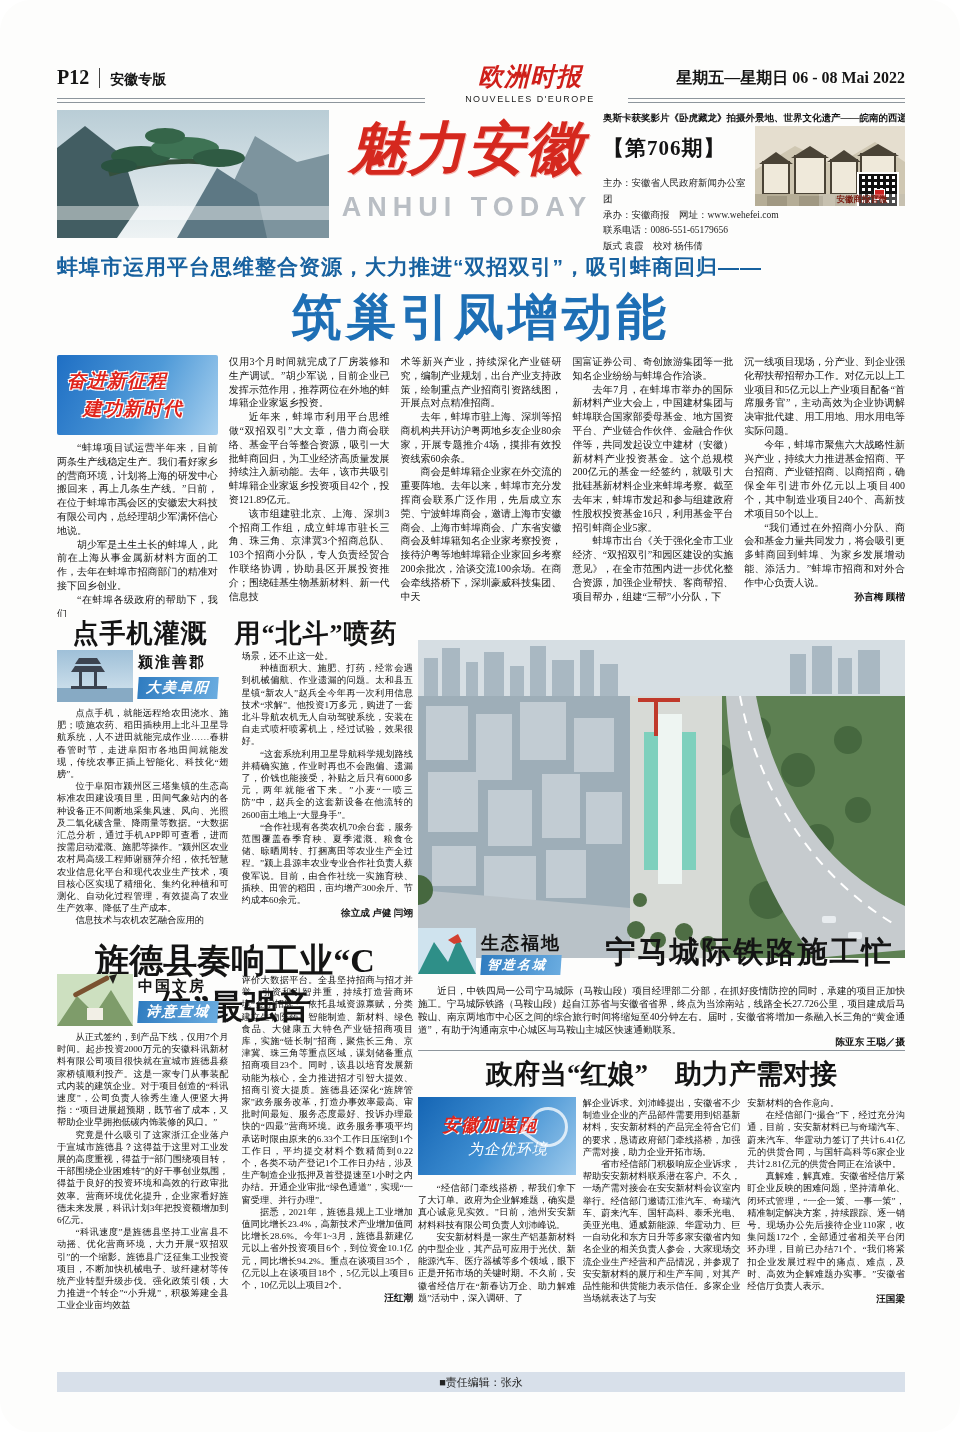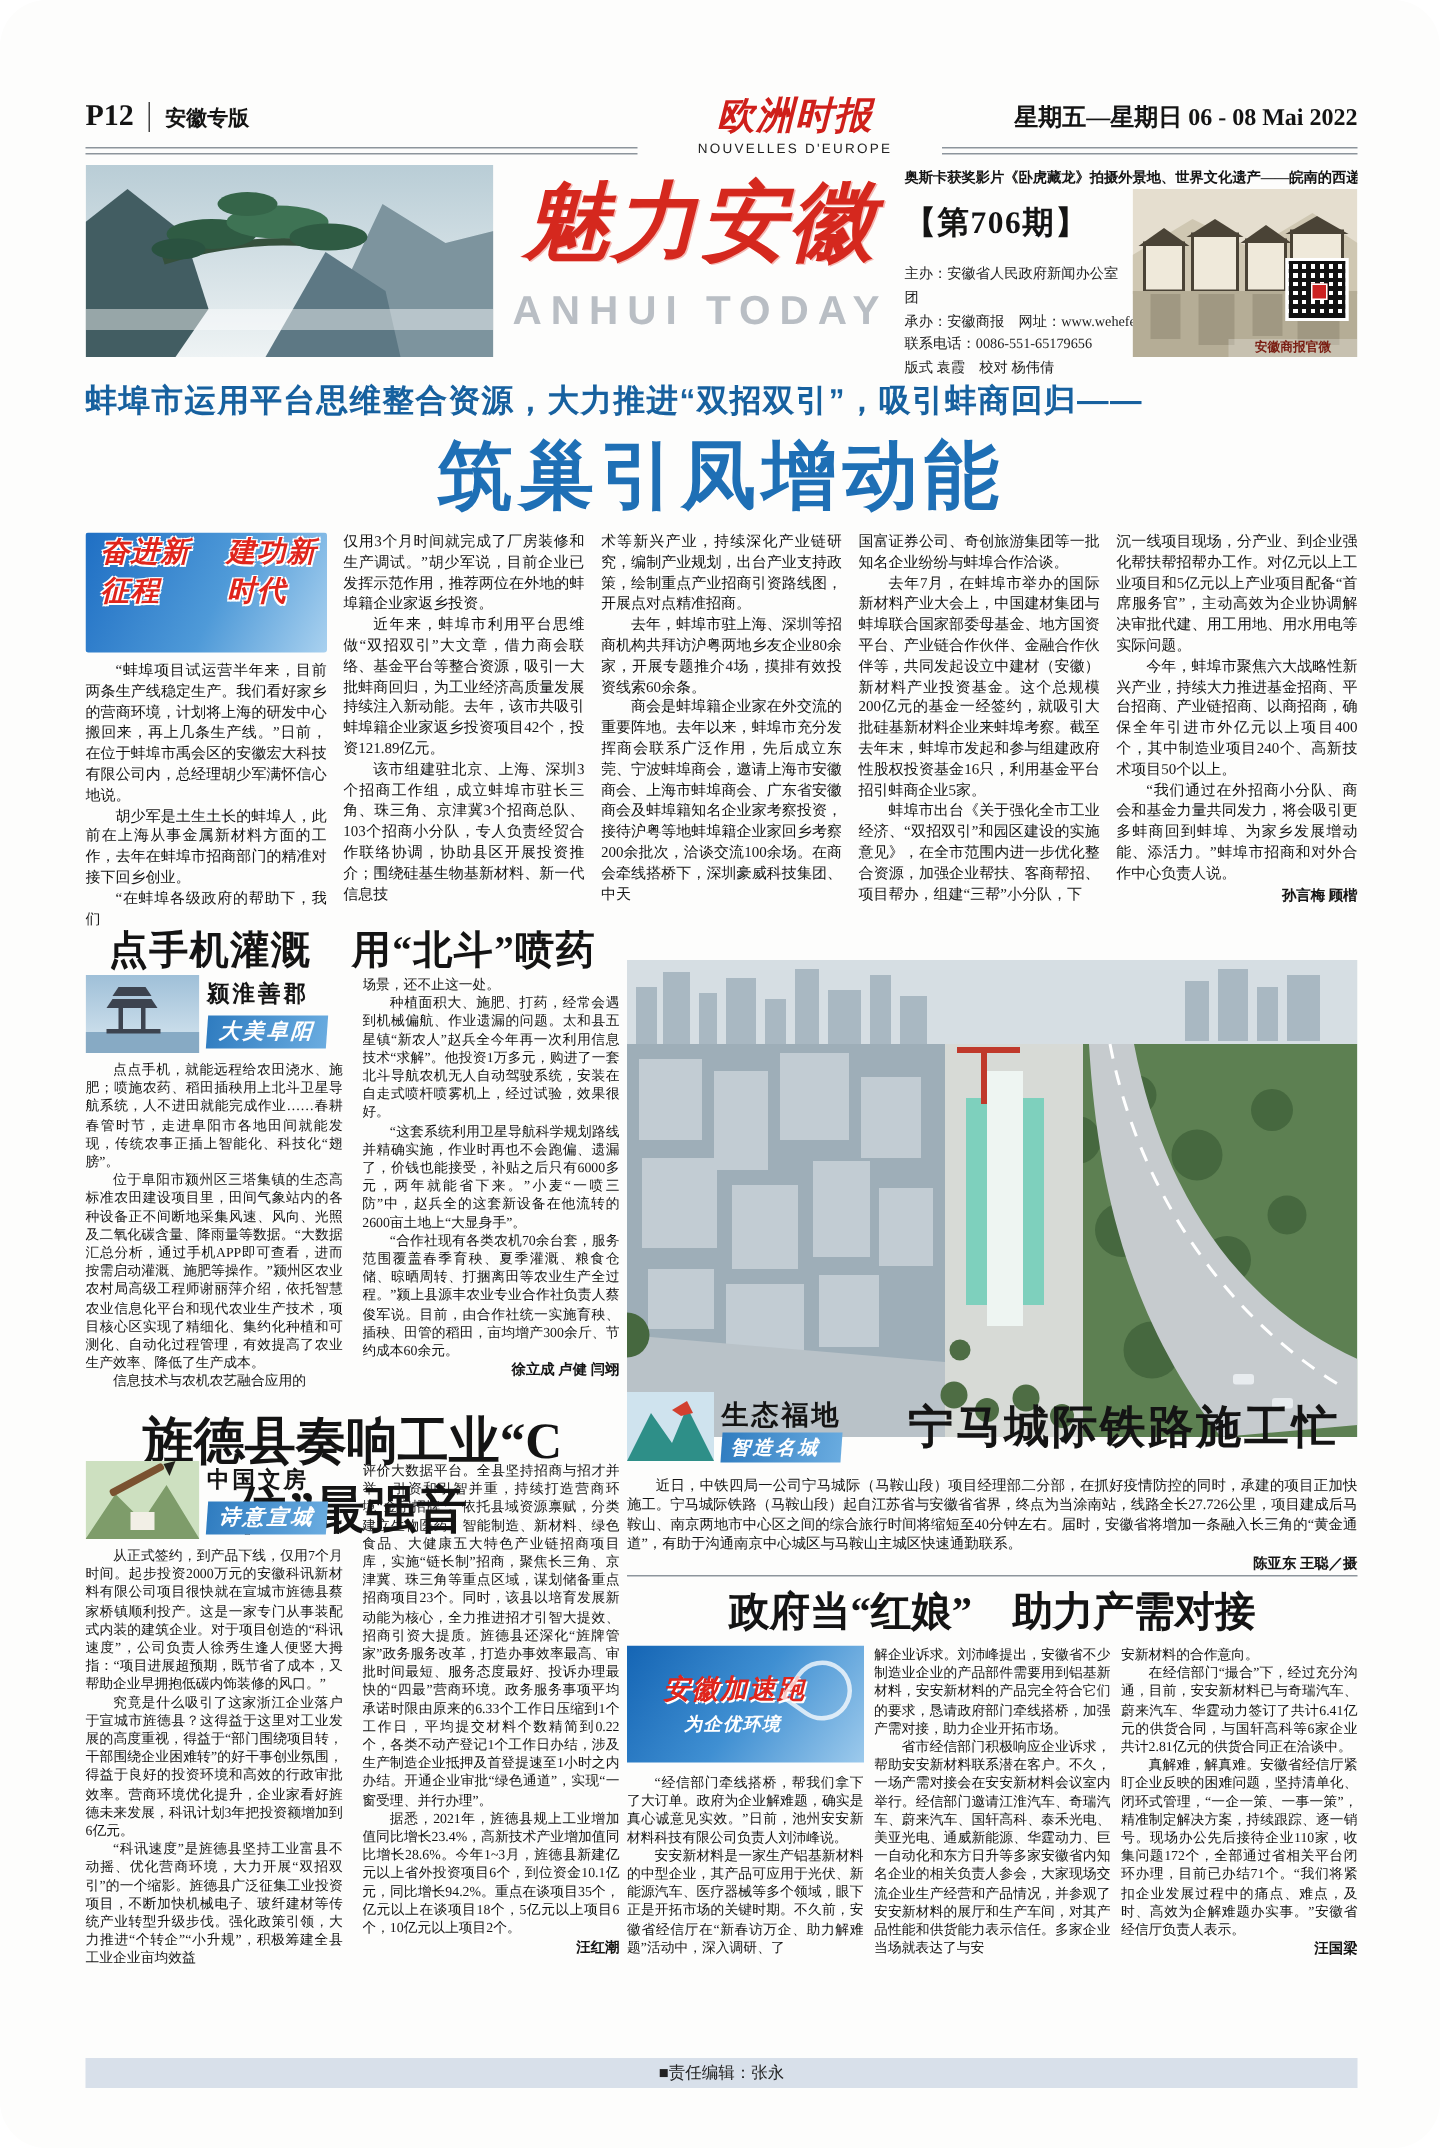--- a/index.html
+++ b/index.html
@@ -23,39 +23,39 @@
 
   
   .masthead { left:57px; top:110px; width:848px; height:128px; }
   .mh-photo { left:0; top:0; width:272px; height:128px; overflow:hidden; }
   .mh-title-wrap { left:282px; top:0; width:256px; text-align:center; }
   .mh-title { color:#d5281e; font-size:57px; font-weight:bold; font-style:italic; letter-spacing:2px; text-shadow:1px 1px 0 #f4b9b4; line-height:78px; }
   .mh-title-en { font-family:"Liberation Sans",sans-serif; color:#b9bec4; font-size:27px; font-weight:bold; letter-spacing:6px; margin-top:4px; }
   .mh-note { left:546px; top:2px; width:302px; font-size:9.5px; font-weight:bold; white-space:nowrap; overflow:hidden; }
   .mh-issue { left:546px; top:24px; font-size:21px; font-weight:bold; letter-spacing:1px; }
   .mh-info { left:546px; top:66px; width:220px; font-size:9.5px; line-height:1.66; color:#1c1c1c; }
-  .mh-village { right:0; top:16px; width:150px; height:112px; overflow:hidden; }
+  .mh-village { right:0; top:16px; width:150px; height:80px; overflow:hidden; }
   .qr { position:absolute; right:6px; top:46px; width:42px; height:42px; background:#fff; border:2px solid #fff;
         background-image:repeating-linear-gradient(0deg,#111 0 3px,transparent 3px 6px),repeating-linear-gradient(90deg,#111 0 3px,transparent 3px 6px); }
   .qr::after { content:""; position:absolute; left:15px; top:15px; width:9px; height:9px; background:#c22; border:1px solid #fff; }
   .qr-cap { position:absolute; right:0; bottom:0; width:86px; text-align:center; font-size:8.5px; color:#7a1d12; font-weight:bold; background:rgba(255,255,255,.25); }
 
   
   .kicker { left:57px; top:253px; width:848px; text-align:left; font-family:"Liberation Sans",sans-serif; font-size:21px; font-weight:bold; color:#17619f; letter-spacing:1px; }
   .lead-headline { left:57px; top:284px; width:848px; text-align:center; font-size:50px; font-weight:bold; color:#1e6fb5; letter-spacing:4px; }
   .lead-cols { left:57px; top:355px; width:848px; height:262px; display:flex; gap:11px; overflow:hidden; }
   .col { flex:1 1 0; overflow:hidden; }
   .b10 p.art { font-size:10px; line-height:13.8px; }
   .b9  p.art { font-size:9.2px; line-height:12.2px; }
   p.art { text-align:justify; text-indent:2em; }
   p.cont { text-indent:0; }
   .byline { text-align:right; font-weight:bold; font-size:9.6px; margin-top:1px; }
 
   .badge-campaign { height:80px; margin-bottom:6px; background:linear-gradient(115deg,#1f6fc4 0%,#4f9ad8 55%,#a9d1ef 100%); border-radius:2px;
-                    display:flex; flex-direction:row; justify-content:center; padding-left:10px; gap:2px; }
+                    display:flex; flex-direction:column; justify-content:center; padding-left:10px; gap:2px; }
   .badge-campaign .bc1, .badge-campaign .bc2 { font-family:"Liberation Sans",sans-serif; font-weight:bold; font-style:italic; font-size:19px; color:#e0251c; letter-spacing:1px;
                     text-shadow:1px 1px 0 #fff,-1px -1px 0 #fff,1px -1px 0 #fff,-1px 1px 0 #fff; }
   .badge-campaign .bc2 { margin-left:16px; }
 
   .region-badge { display:flex; gap:5px; margin-bottom:5px; }
   .rb-thumb { width:76px; height:52px; flex:none; overflow:hidden; }
   .rb-text { display:flex; flex-direction:column; justify-content:space-between; padding:3px 0; }
   .rb-title { font-weight:bold; font-size:15px; letter-spacing:2px; }
   .rb-sub { background:linear-gradient(100deg,#2f7cc0,#6aace0); color:#fff; font-style:italic; font-weight:bold; font-size:14px; padding:2px 8px; letter-spacing:2px; transform:skewX(-4deg); }
 
@@ -78,21 +78,21 @@
   .rw-credit { left:418px; top:1036px; width:487px; text-align:right; font-weight:bold; font-size:9.6px; }
   .rw-divider { left:418px; top:1050px; width:487px; border-top:1px solid #8d959c; }
 
   
   .gov-headline { left:418px; top:1056px; width:487px; text-align:center; font-size:27px; font-weight:bold; }
   .gov-cols { left:418px; top:1097px; width:487px; height:258px; display:flex; gap:7px; overflow:hidden; }
   .badge-speed { height:78px; margin-bottom:7px; background:linear-gradient(125deg,#1565b4 0%,#3f8fd2 50%,#9dcaec 100%);
                  display:flex; flex-direction:column; justify-content:center; gap:3px; padding-left:24px; position:relative; overflow:hidden; }
   .badge-speed::after { content:""; position:absolute; right:8px; top:10px; width:34px; height:34px; border:3px solid rgba(255,255,255,.75); border-radius:50% 50% 50% 0; transform:rotate(35deg); }
   .bs1 { font-family:"Liberation Sans",sans-serif; font-weight:bold; font-style:italic; font-size:18px; color:#e0251c; letter-spacing:1px; text-shadow:1px 1px 0 #fff; }
-  .bs2 { font-family:"Liberation Sans",sans-serif; font-weight:bold; font-style:italic; font-size:12px; color:#fff; margin-left:14px; letter-spacing:1px; }
+  .bs2 { font-family:"Liberation Sans",sans-serif; font-weight:normal; font-style:italic; font-size:15px; color:#fff; margin-left:26px; letter-spacing:1px; }
 
   
   .footer-bar { left:57px; top:1372px; width:848px; height:20px; background:#d8e0ea; text-align:center; font-family:"Liberation Sans",sans-serif; font-size:11px; line-height:20px; color:#222; }
 </style>
 </head>
 <body>
 
 <div class="page">
 
   <div class="abs hdr-left">

